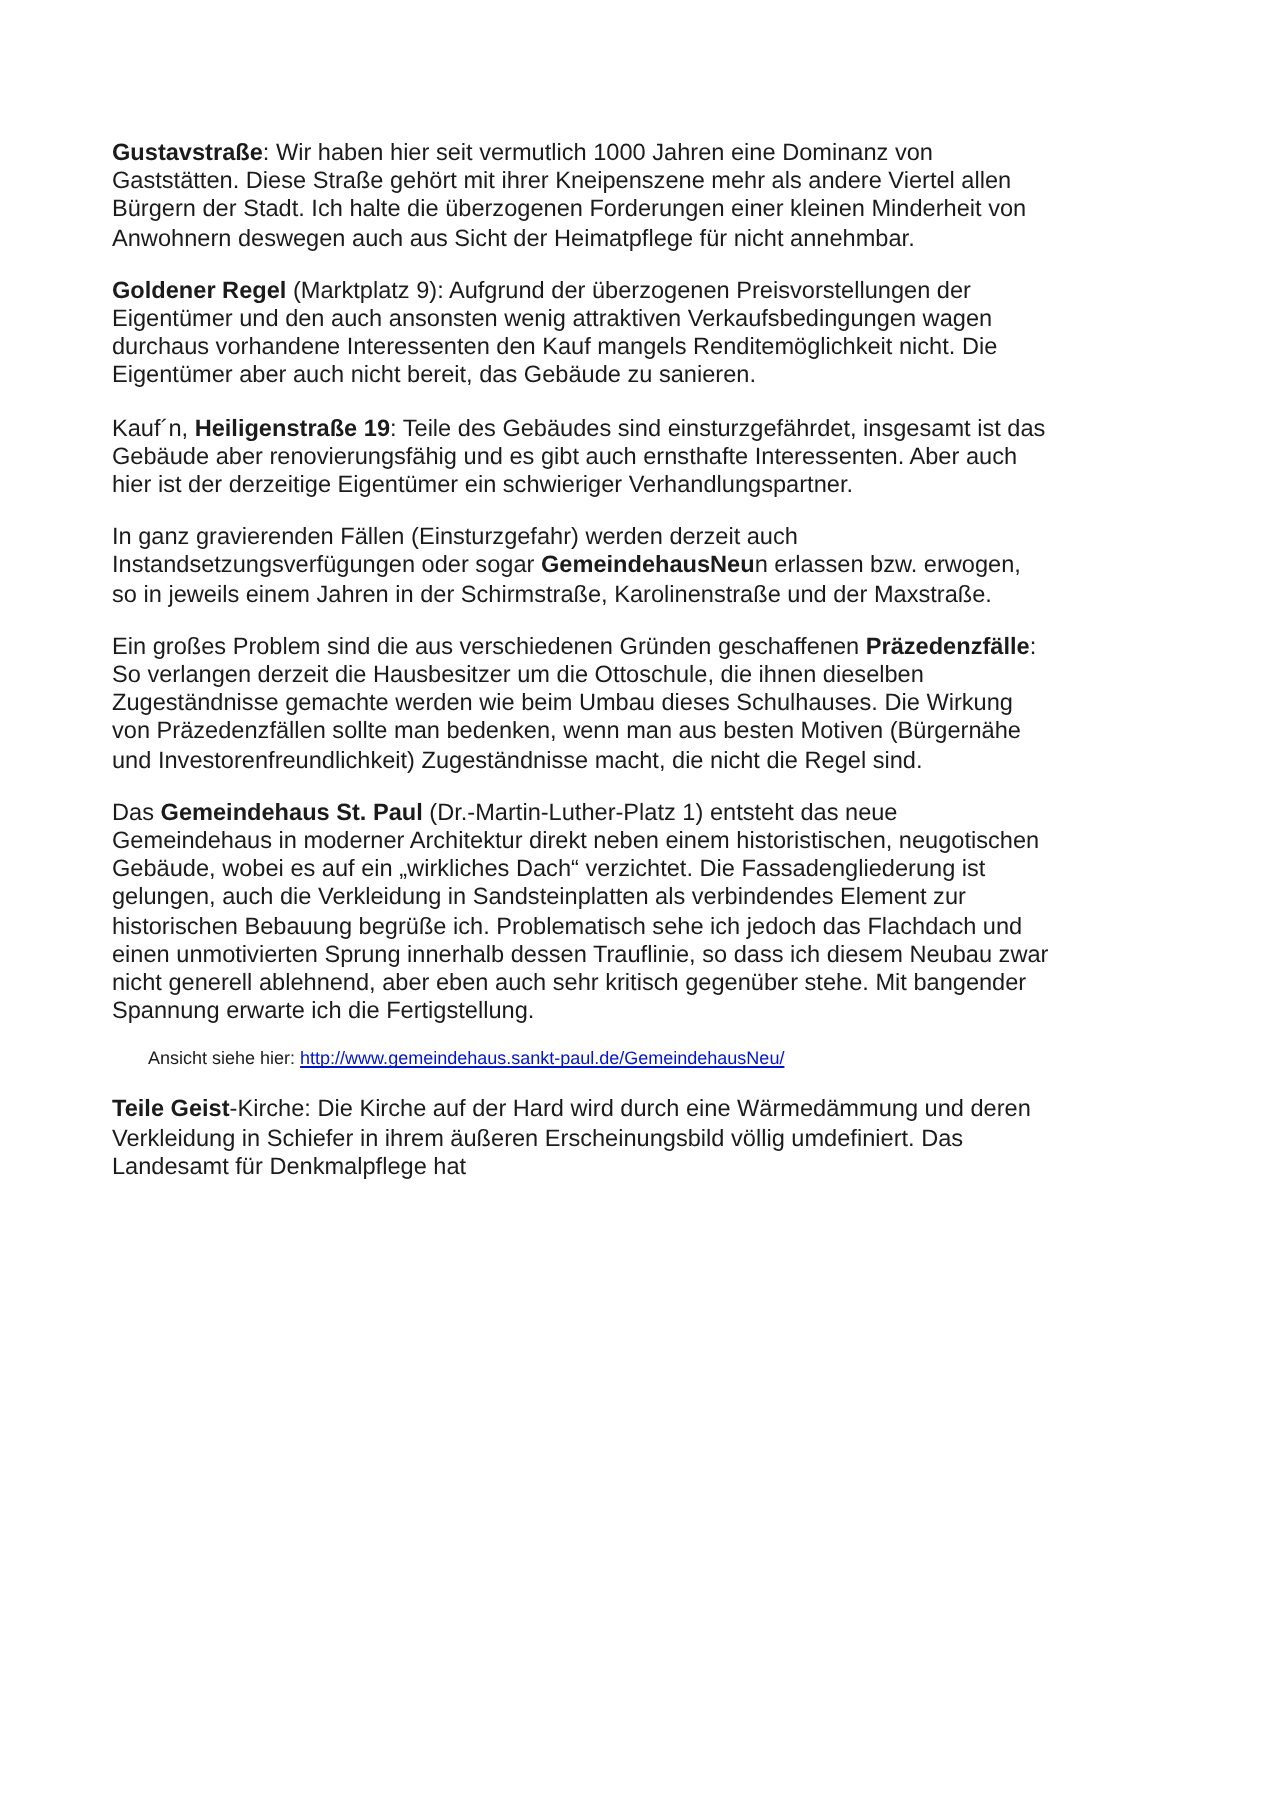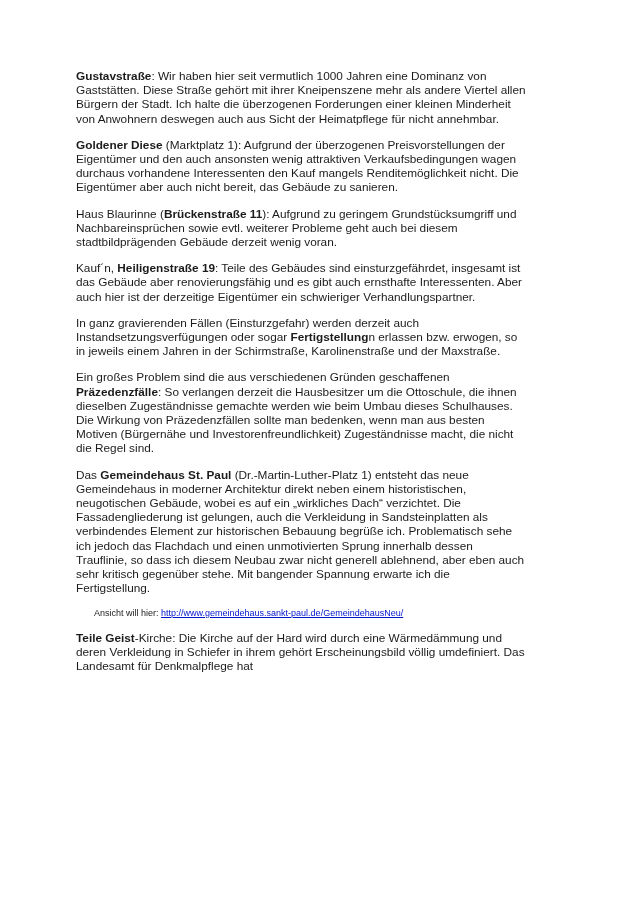--- a/index.html
+++ b/index.html
@@ -6,21 +6,21 @@
   body {
     width: 635px;
     height: 898px;
     background: #ffffff;
     overflow: hidden;
   }
   .page {
     box-sizing: border-box;
     width: 635px;
     height: 898px;
-    padding: 69px 109px 30px 76px;
+    padding: 69px 109px 30px 56px;
     font-family: "Liberation Sans", "DejaVu Sans", sans-serif;
     font-size: 11.8px;
     line-height: 14.2px;
     color: #1b1b1b;
     background: #ffffff;
   }
   .para {
     margin: 0 0 12px 0;
     text-align: left;
   }
@@ -36,22 +36,21 @@
     cursor: pointer;
     word-break: break-all;
   }
 </style>
 </head>
 <body>
 
 <div class="page">
   <div id="doc-body">
       <p class="para"><span class="b">Gustavstraße</span><span>: Wir haben hier seit vermutlich 1000 Jahren eine Dominanz von Gaststätten. Diese Straße gehört mit ihrer Kneipenszene mehr als andere Viertel allen Bürgern der Stadt. Ich halte die überzogenen Forderungen einer kleinen Minderheit von Anwohnern deswegen auch aus Sicht der Heimatpflege für nicht annehmbar.</span></p>
-      <p class="para"><span class="b">Goldener Diese</span><span> (Marktplatz 1): Aufgrund der überzogenen Preisvorstellungen der Eigentümer und den auch ansonsten wenig attraktiven Verkaufsbedingungen wagen durchaus vorhandene Interessenten den Kauf mangels Renditemöglichkeit nicht. Die Eigentümer aber auch nicht bereit, das Gebäude zu sanieren.</span></p>
-      <p class="para"><span>Haus Blaurinne (</span><span class="b">Brückenstraße 11</span><span>): Aufgrund zu geringem Grundstücksumgriff und Nachbareinsprüchen sowie evtl. weiterer Probleme geht auch bei diesem stadtbildprägenden Gebäude derzeit wenig voran.</span></p>
+      <p class="para"><span class="b">Goldener Regel</span><span> (Marktplatz 9): Aufgrund der überzogenen Preisvorstellungen der Eigentümer und den auch ansonsten wenig attraktiven Verkaufsbedingungen wagen durchaus vorhandene Interessenten den Kauf mangels Renditemöglichkeit nicht. Die Eigentümer aber auch nicht bereit, das Gebäude zu sanieren.</span></p>
       <p class="para"><span>Kauf´n, </span><span class="b">Heiligenstraße 19</span><span>: Teile des Gebäudes sind einsturzgefährdet, insgesamt ist das Gebäude aber renovierungsfähig und es gibt auch ernsthafte Interessenten. Aber auch hier ist der derzeitige Eigentümer ein schwieriger Verhandlungspartner.</span></p>
-      <p class="para"><span>In ganz gravierenden Fällen (Einsturzgefahr) werden derzeit auch Instandsetzungsverfügungen oder sogar </span><span class="b">Fertigstellung</span><span>n erlassen bzw. erwogen, so in jeweils einem Jahren in der Schirmstraße, Karolinenstraße und der Maxstraße.</span></p>
+      <p class="para"><span>In ganz gravierenden Fällen (Einsturzgefahr) werden derzeit auch Instandsetzungsverfügungen oder sogar </span><span class="b">GemeindehausNeu</span><span>n erlassen bzw. erwogen, so in jeweils einem Jahren in der Schirmstraße, Karolinenstraße und der Maxstraße.</span></p>
       <p class="para"><span>Ein großes Problem sind die aus verschiedenen Gründen geschaffenen </span><span class="b">Präzedenzfälle</span><span>: So verlangen derzeit die Hausbesitzer um die Ottoschule, die ihnen dieselben Zugeständnisse gemachte werden wie beim Umbau dieses Schulhauses. Die Wirkung von Präzedenzfällen sollte man bedenken, wenn man aus besten Motiven (Bürgernähe und Investorenfreundlichkeit) Zugeständnisse macht, die nicht die Regel sind.</span></p>
       <p class="para"><span>Das </span><span class="b">Gemeindehaus St. Paul</span><span> (Dr.-Martin-Luther-Platz 1) entsteht das neue Gemeindehaus in moderner Architektur direkt neben einem historistischen, neugotischen Gebäude, wobei es auf ein „wirkliches Dach“ verzichtet. Die Fassadengliederung ist gelungen, auch die Verkleidung in Sandsteinplatten als verbindendes Element zur historischen Bebauung begrüße ich. Problematisch sehe ich jedoch das Flachdach und einen unmotivierten Sprung innerhalb dessen Trauflinie, so dass ich diesem Neubau zwar nicht generell ablehnend, aber eben auch sehr kritisch gegenüber stehe. Mit bangender Spannung erwarte ich die Fertigstellung.</span></p>
-      <p class="note"><span>Ansicht will hier: </span><a class="link" href="#">http://www.gemeindehaus.sankt-paul.de/GemeindehausNeu/</a></p>
-      <p class="para"><span class="b">Teile Geist</span><span>-Kirche: Die Kirche auf der Hard wird durch eine Wärmedämmung und deren Verkleidung in Schiefer in ihrem gehört Erscheinungsbild völlig umdefiniert. Das Landesamt für Denkmalpflege hat</span></p>
+      <p class="note"><span>Ansicht siehe hier: </span><a class="link" href="#">http://www.gemeindehaus.sankt-paul.de/GemeindehausNeu/</a></p>
+      <p class="para"><span class="b">Teile Geist</span><span>-Kirche: Die Kirche auf der Hard wird durch eine Wärmedämmung und deren Verkleidung in Schiefer in ihrem äußeren Erscheinungsbild völlig umdefiniert. Das Landesamt für Denkmalpflege hat</span></p>
     </div>
 </div>
 
 </body></html>

